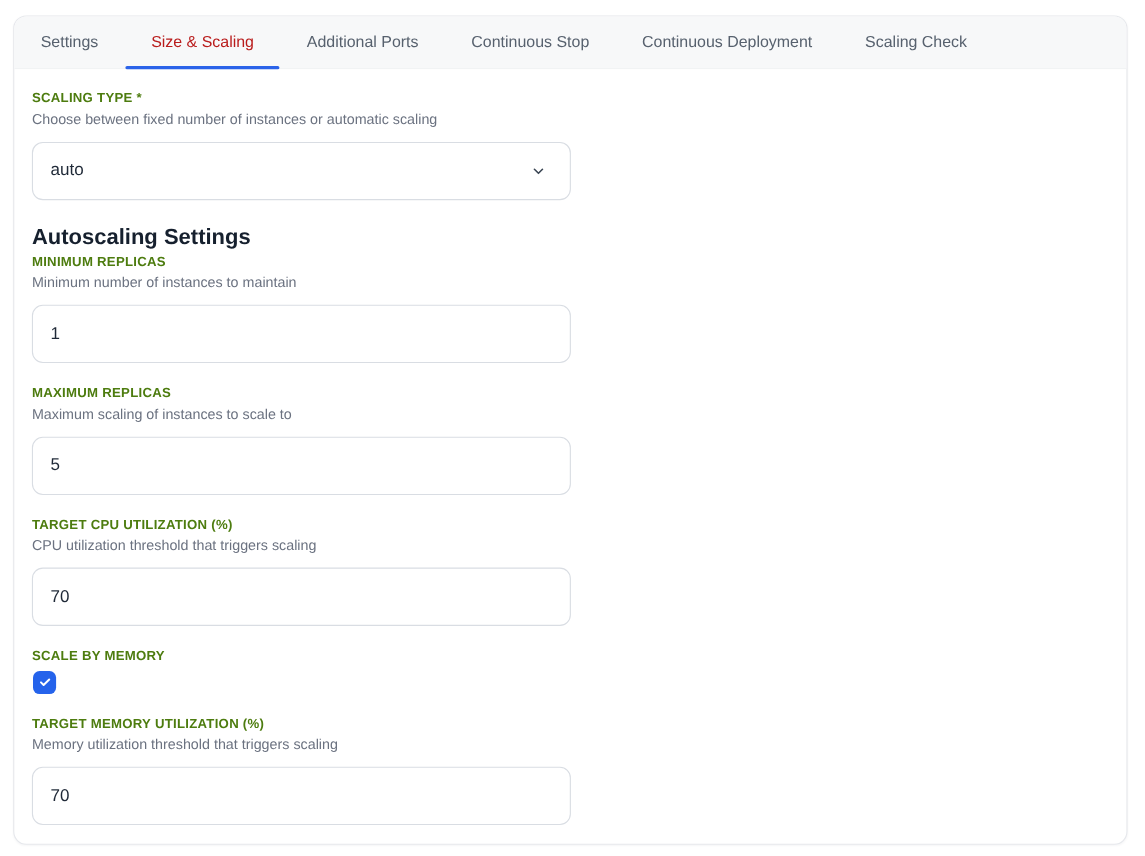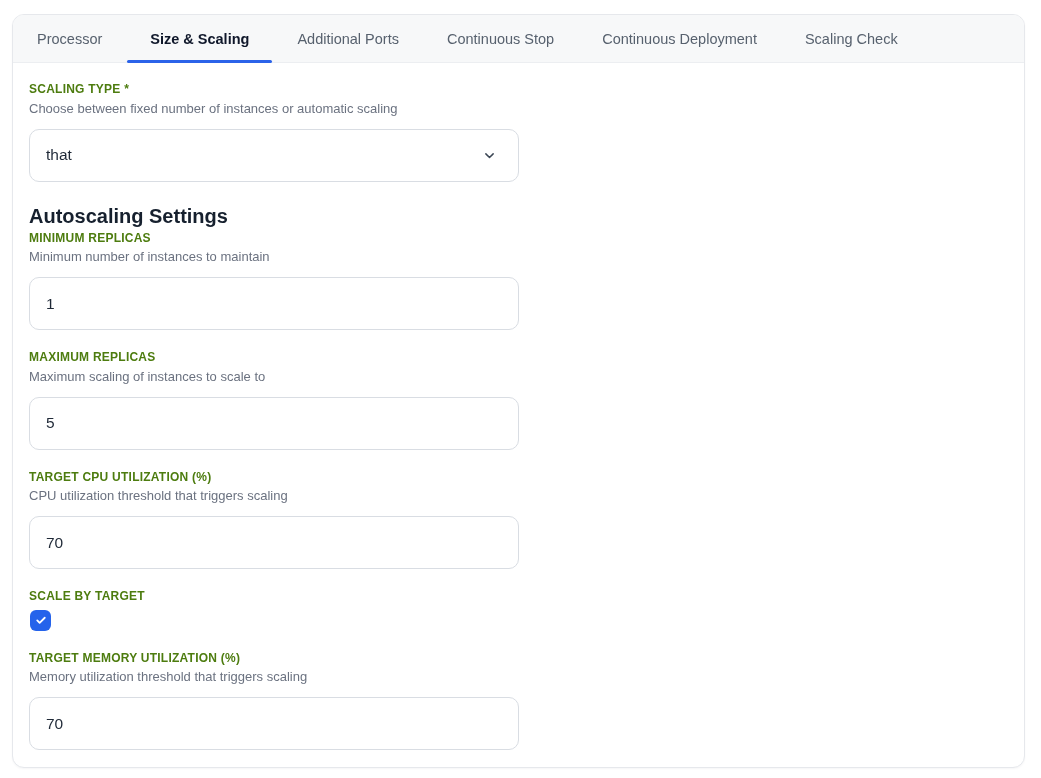--- a/index.html
+++ b/index.html
@@ -37,22 +37,22 @@
     display: flex;
     align-items: center;
     padding: 0 24px;
     font-size: 14.5px;
     font-weight: 500;
     color: #57616e;
     cursor: pointer;
     white-space: nowrap;
   }
   .tab.active {
-    color: #0f172a;
-    font-weight: 700;
+    color: #b91c1c;
+    font-weight: 400;
   }
   .tab.active::after {
     content: "";
     position: absolute;
     left: 1px;
     right: 1px;
     bottom: -1px;
     height: 3px;
     border-radius: 2px;
     background: #2b63e9;
@@ -113,35 +113,35 @@
     justify-content: center;
     cursor: pointer;
   }
 </style>
 </head>
 <body>
 
 <div class="card">
 
   <div class="tabbar">
-    <div class="tab">Processor</div>
+    <div class="tab">Settings</div>
     <div class="tab active">Size &amp; Scaling</div>
     <div class="tab">Additional Ports</div>
     <div class="tab">Continuous Stop</div>
     <div class="tab">Continuous Deployment</div>
     <div class="tab">Scaling Check</div>
   </div>
 
   <div class="content">
 
     <div class="group">
       <div class="field-label">SCALING TYPE *</div>
       <div class="field-desc">Choose between fixed number of instances or automatic scaling</div>
       <div class="select-box" role="combobox" aria-expanded="false">
-        <span>that</span>
+        <span>auto</span>
         <span class="chevron">
           <svg width="13" height="13" viewBox="0 0 16 16" fill="none">
             <path d="M3.5 6l4.5 4.5L12.5 6" stroke="#3b4654" stroke-width="1.8" stroke-linecap="round" stroke-linejoin="round"></path>
           </svg>
         </span>
       </div>
     </div>
 
     <h2 class="section-heading">Autoscaling Settings</h2>
 
@@ -157,21 +157,21 @@
       <input class="text-input" type="text" value="5" style="">
     </div>
 
     <div class="group">
       <div class="field-label">TARGET CPU UTILIZATION (%)</div>
       <div class="field-desc">CPU utilization threshold that triggers scaling</div>
       <input class="text-input" type="text" value="70" style="">
     </div>
 
     <div class="group">
-      <div class="field-label">SCALE BY TARGET</div>
+      <div class="field-label">SCALE BY MEMORY</div>
       <div class="checkbox" role="checkbox" aria-checked="true">
         <span style="display:flex;">
           <svg width="12" height="12" viewBox="0 0 16 16" fill="none">
             <path d="M3 8.5l3.2 3.2L13 5" stroke="#ffffff" stroke-width="2.4" stroke-linecap="round" stroke-linejoin="round"></path>
           </svg>
         </span>
       </div>
     </div>
 
     <div class="group" style="margin-bottom:0;">

